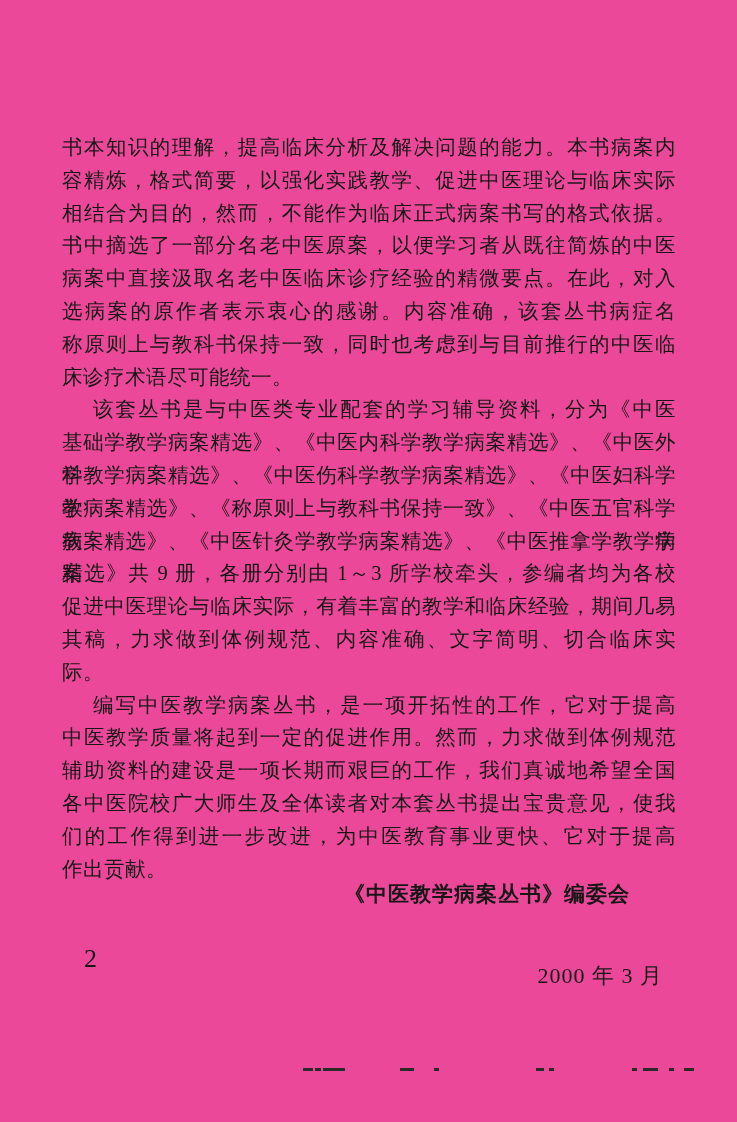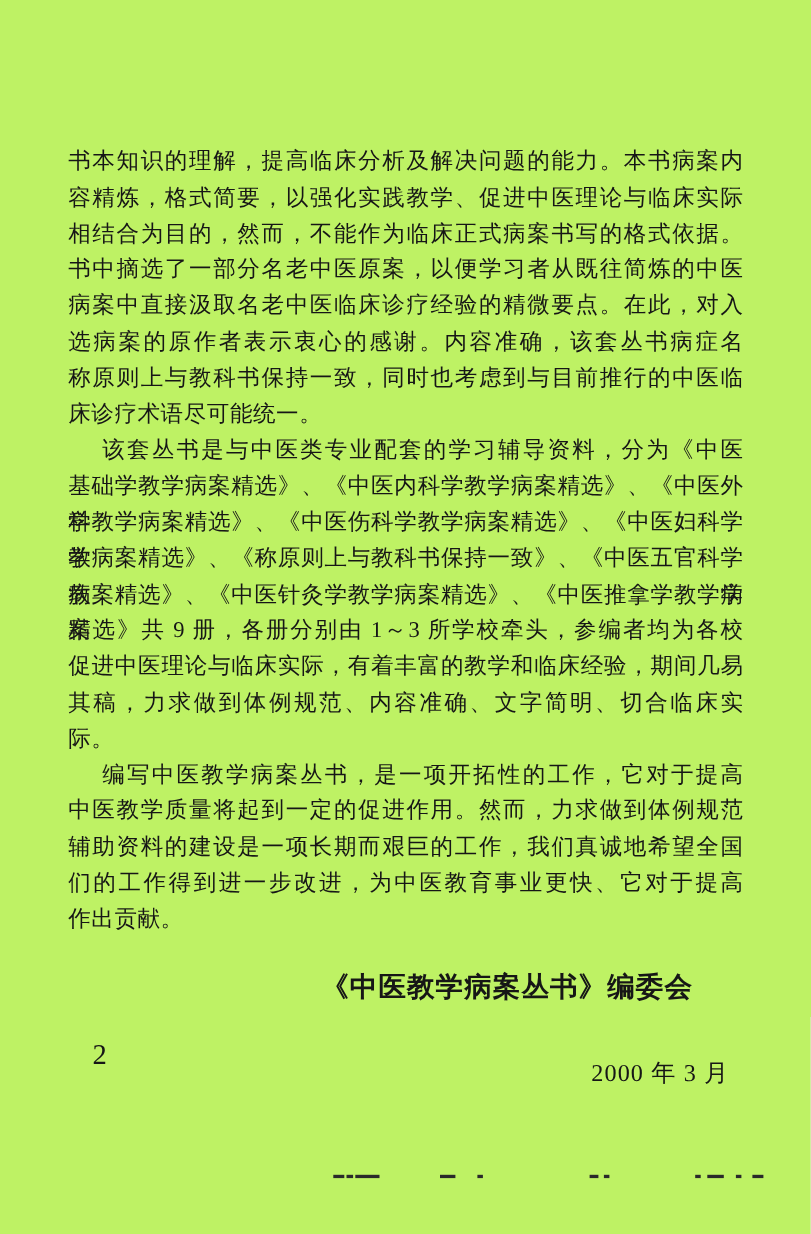--- a/index.html
+++ b/index.html
@@ -4,21 +4,21 @@
 <style>
   html, body {
     margin: 0;
     padding: 0;
     background: #e8e8e8;
   }
   .paper {
     position: relative;
     width: 737px;
     height: 1122px;
-    background: #bef264;
+    background: #ec4899;
     overflow: hidden;
     font-family: "Liberation Serif", "DejaVu Serif", serif;
     color: #161616;
   }
   .body-text {
     position: absolute;
     left: 62px;
     top: 131px;
     width: 614px;
     font-size: 20.5px;
@@ -36,21 +36,21 @@
   }
   .line.indent {
     text-indent: 31px;
   }
   .signature {
     position: absolute;
     top: 880px;
     right: 107px;
     font-family: "DejaVu Sans", "Liberation Sans", sans-serif;
     font-weight: bold;
-    font-size: 25px;
+    font-size: 21px;
     letter-spacing: 1px;
     white-space: nowrap;
   }
   .date {
     position: absolute;
     top: 961px;
     right: 74px;
     font-size: 22px;
     letter-spacing: 1px;
     white-space: nowrap;
@@ -86,20 +86,21 @@
       <div class="line">学教学病案精选》、《中医伤科学教学病案精选》、《中医妇科学教</div>
       <div class="line">学病案精选》、《称原则上与教科书保持一致》、《中医五官科学教学</div>
       <div class="line">病案精选》、《中医针灸学教学病案精选》、《中医推拿学教学病案</div>
       <div class="line">精选》共 9 册，各册分别由 1～3 所学校牵头，参编者均为各校</div>
       <div class="line">促进中医理论与临床实际，有着丰富的教学和临床经验，期间几易</div>
       <div class="line">其稿，力求做到体例规范、内容准确、文字简明、切合临床实</div>
       <div class="line last">际。</div>
       <div class="line indent">编写中医教学病案丛书，是一项开拓性的工作，它对于提高</div>
       <div class="line">中医教学质量将起到一定的促进作用。然而，力求做到体例规范</div>
       <div class="line">辅助资料的建设是一项长期而艰巨的工作，我们真诚地希望全国</div>
+      <div class="line">各中医院校广大师生及全体读者对本套丛书提出宝贵意见，使我</div>
       <div class="line">们的工作得到进一步改进，为中医教育事业更快、它对于提高</div>
       <div class="line last">作出贡献。</div>
     </div>
   <div class="signature">《中医教学病案丛书》编委会</div>
   <div class="date">2000 年 3 月</div>
   <div class="page-number">2</div>
   <div id="artifact">
       <div class="artifact-dash" style="left: 303px; width: 10px;"></div>
       <div class="artifact-dash" style="left: 315px; width: 6px;"></div>
       <div class="artifact-dash" style="left: 323px; width: 22px;"></div>

